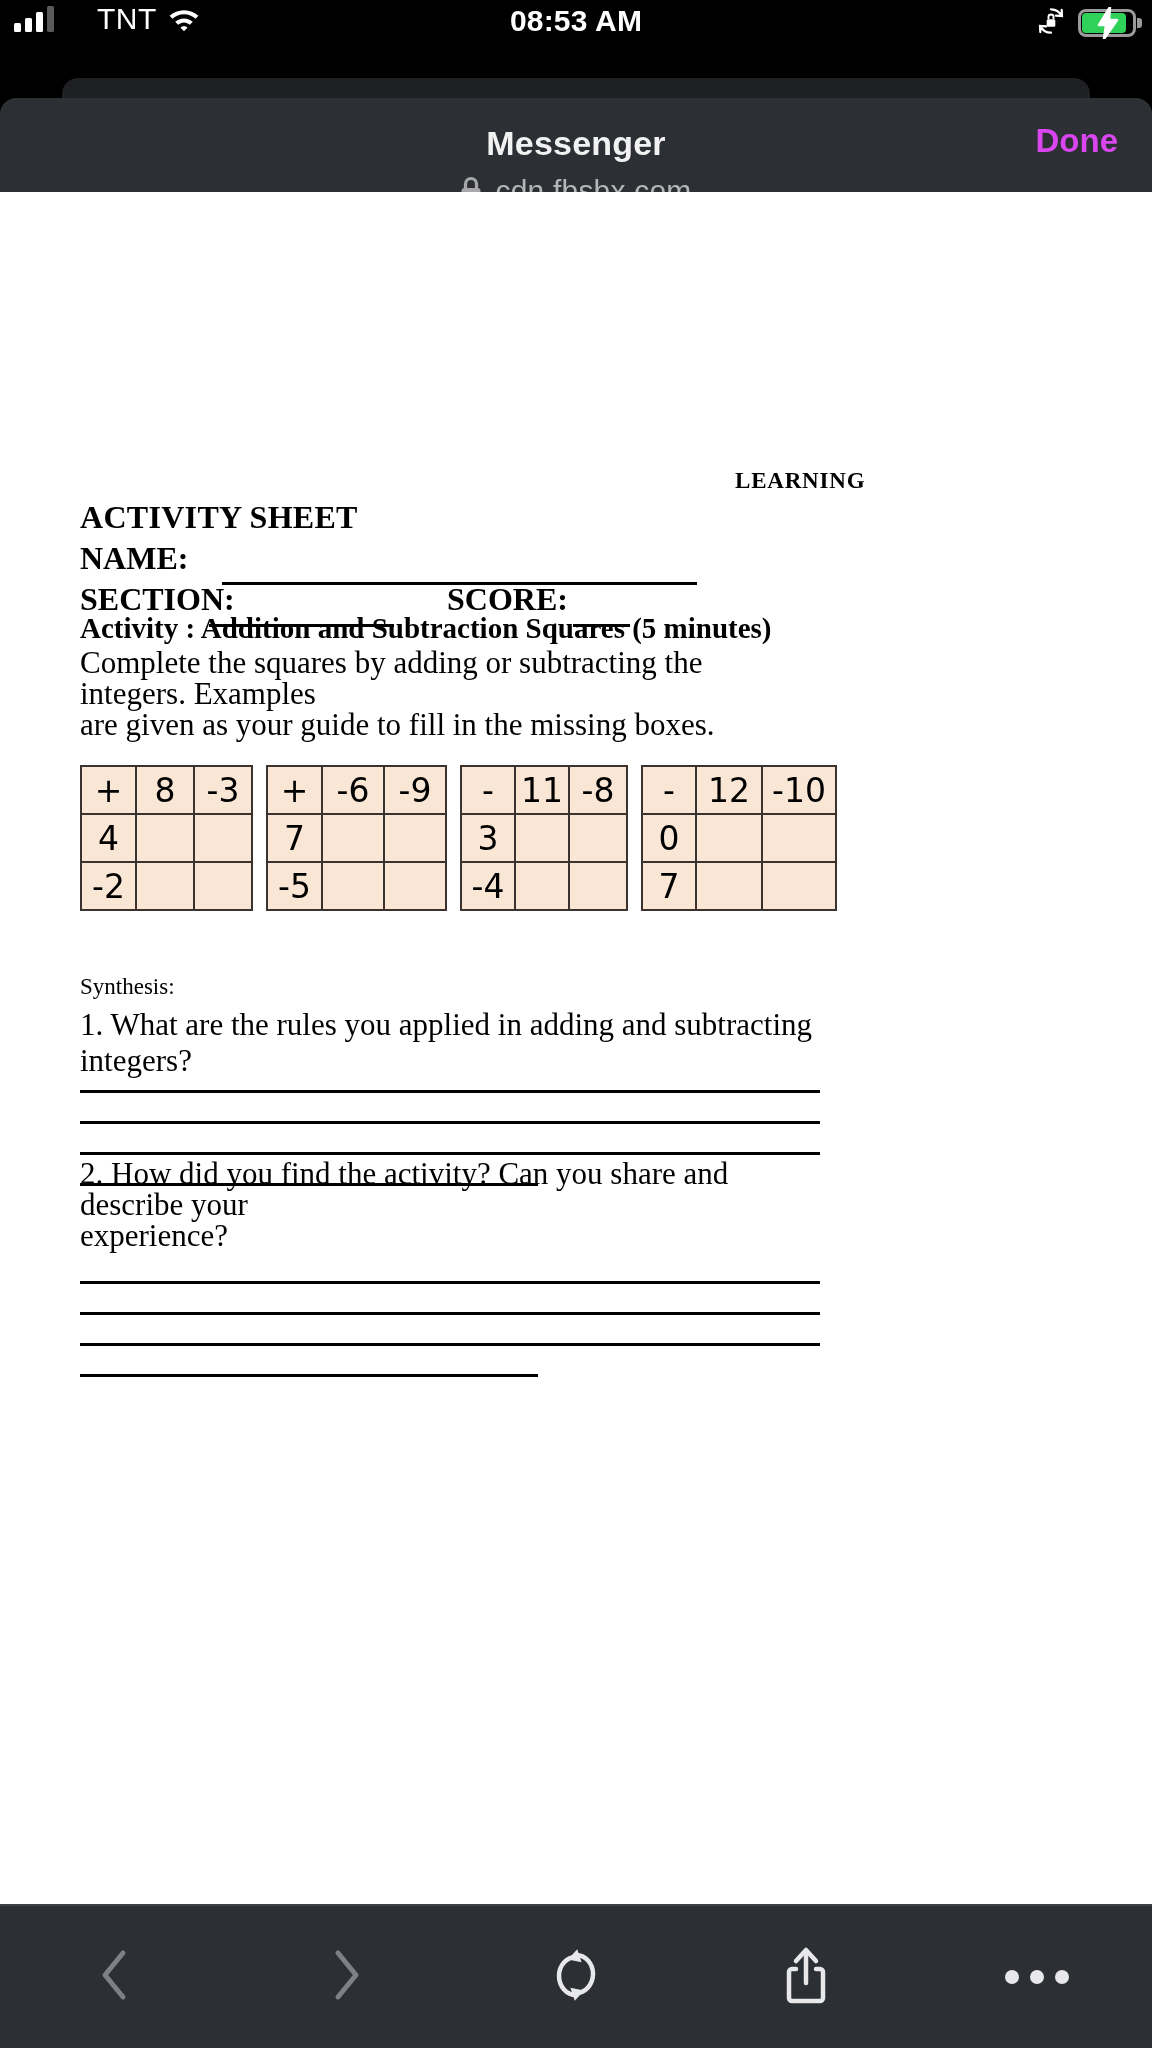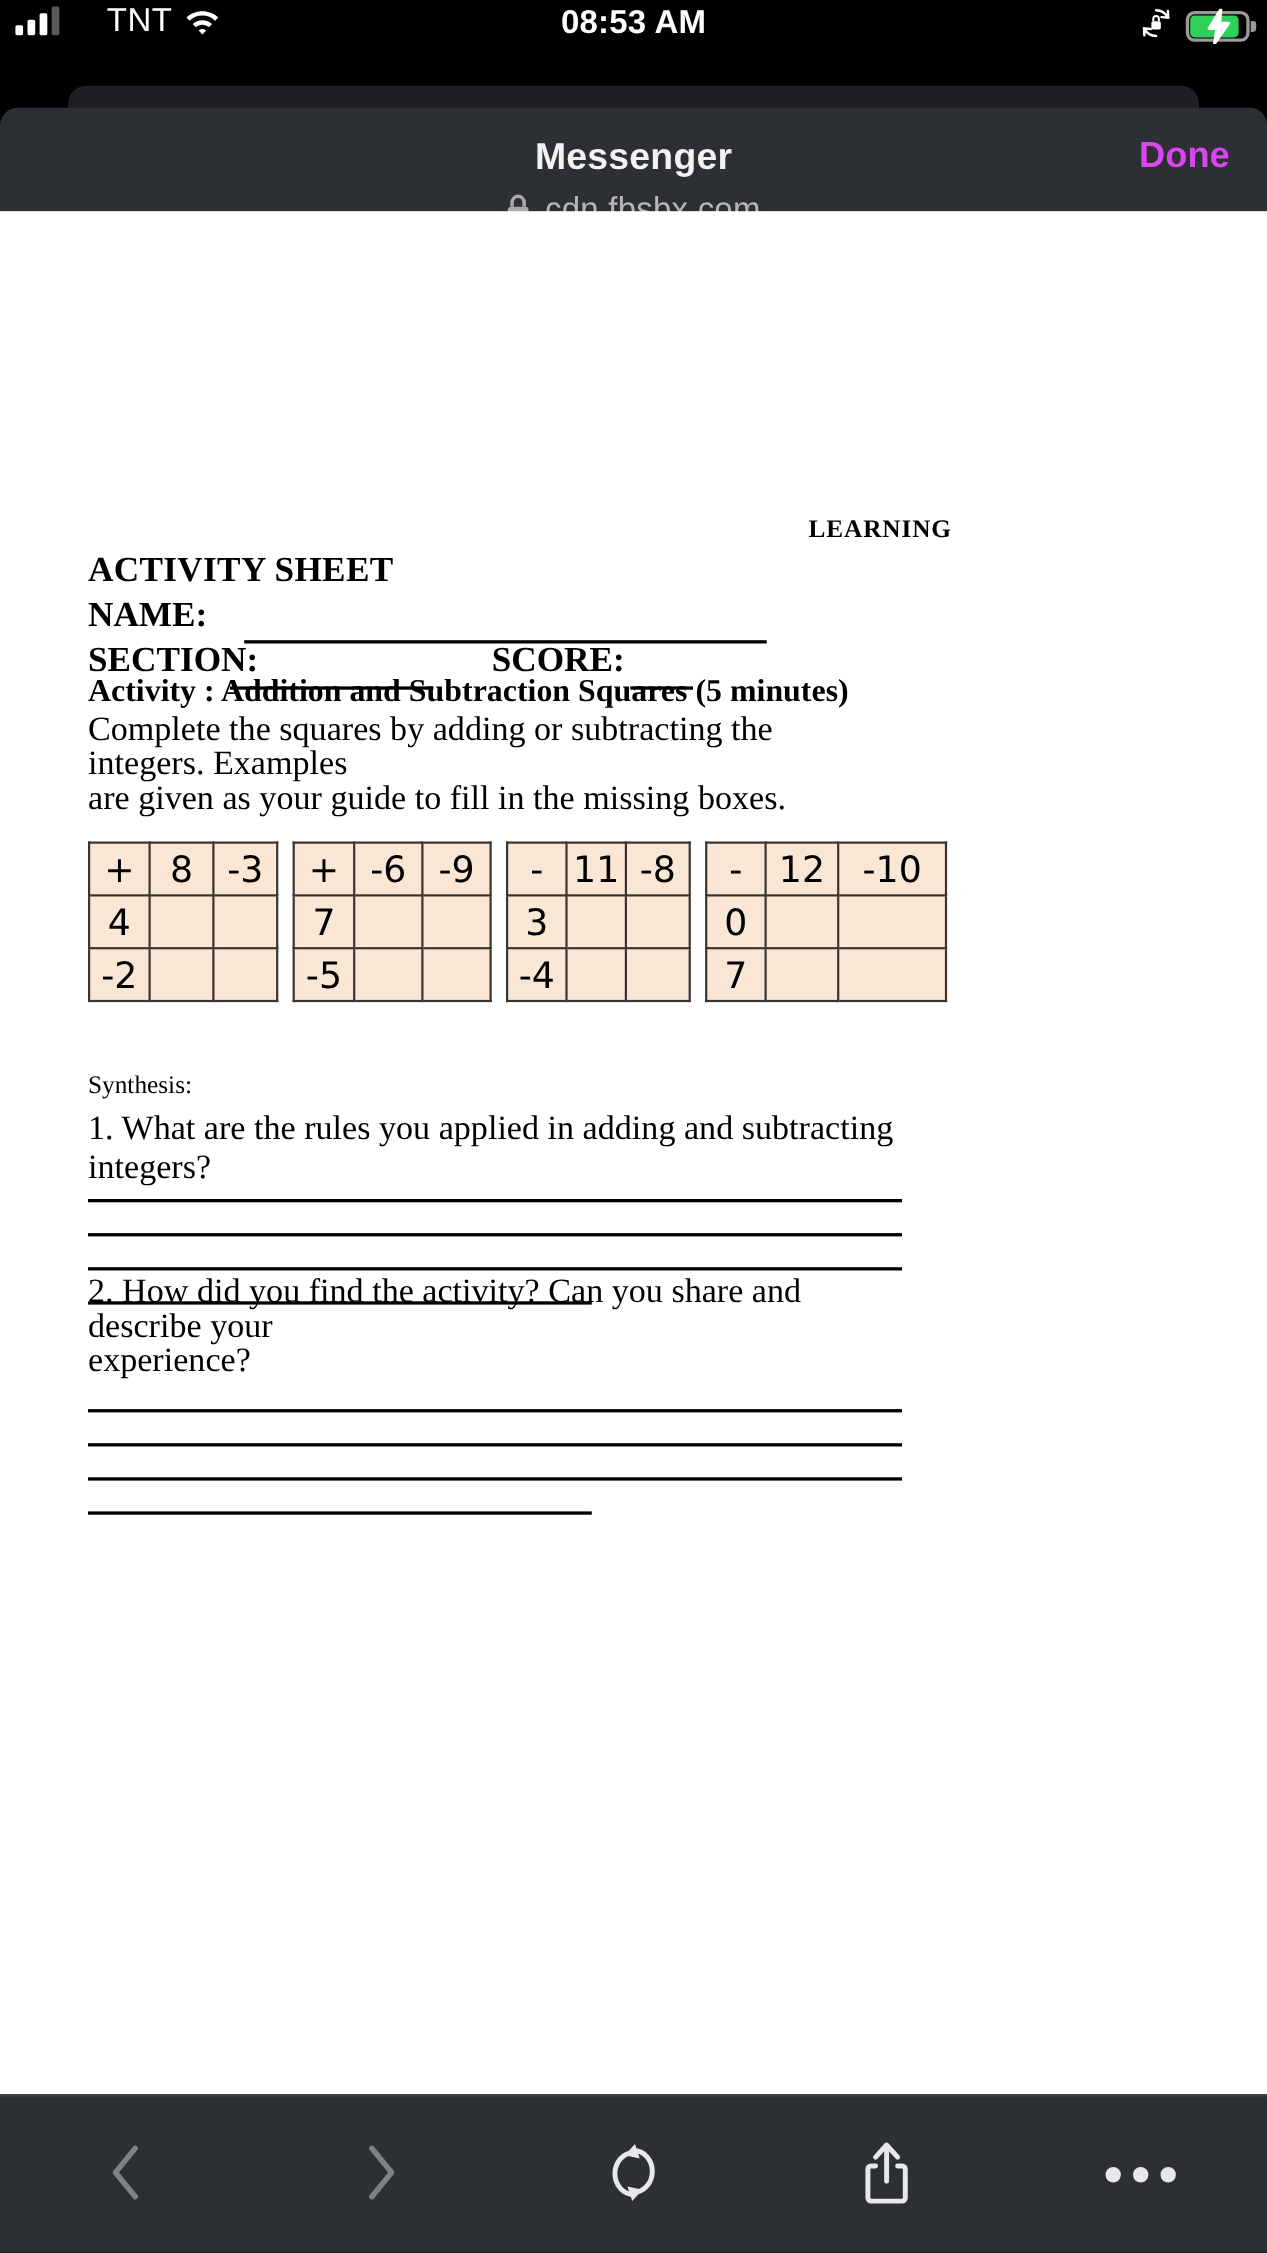--- a/index.html
+++ b/index.html
@@ -104,21 +104,21 @@
   .g1 td:nth-child(2){ width:58px; }
   .g1 td:nth-child(3){ width:58px; }
   .g2 td:nth-child(1){ width:55px; }
   .g2 td:nth-child(2){ width:62px; }
   .g2 td:nth-child(3){ width:62px; }
   .g3 td:nth-child(1){ width:54px; }
   .g3 td:nth-child(2){ width:44px; }
   .g3 td:nth-child(3){ width:58px; }
   .g4 td:nth-child(1){ width:54px; }
   .g4 td:nth-child(2){ width:66px; }
-  .g4 td:nth-child(3){ width:98px; }
+  .g4 td:nth-child(3){ width:74px; }
 
   
   .syn-label { position:absolute; left:80px; top:782px; font-size:23px; }
   .q1 { position:absolute; left:80px; top:815px; font-size:31px; width:780px; }
   .q2 { position:absolute; left:80px; top:966px; width:740px; font-size:31px; line-height:1.0; }
   .q2 span { display:block; }
 
   .line { position:absolute; height:3px; background:#000; }
   .l-long { left:80px; width:740px; }
   .l-short { left:80px; width:458px; }

